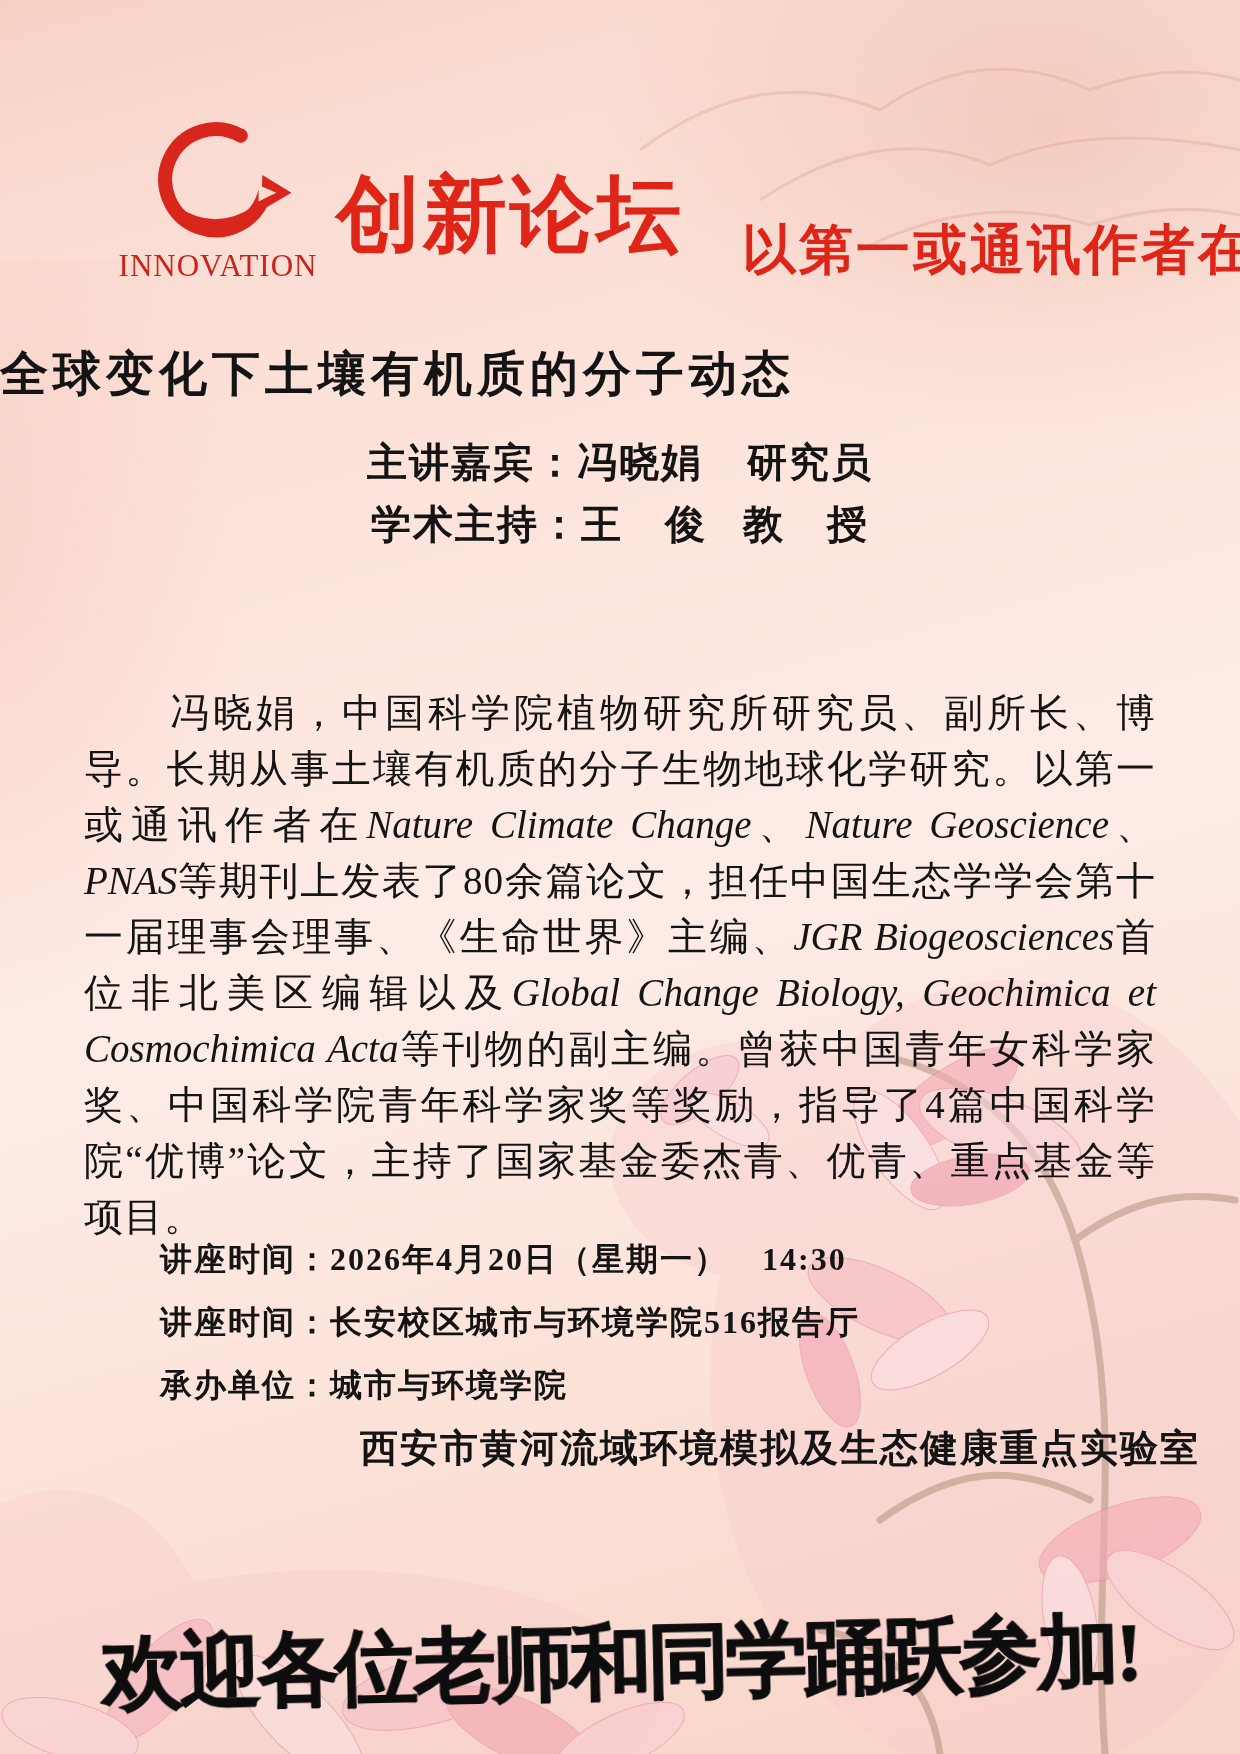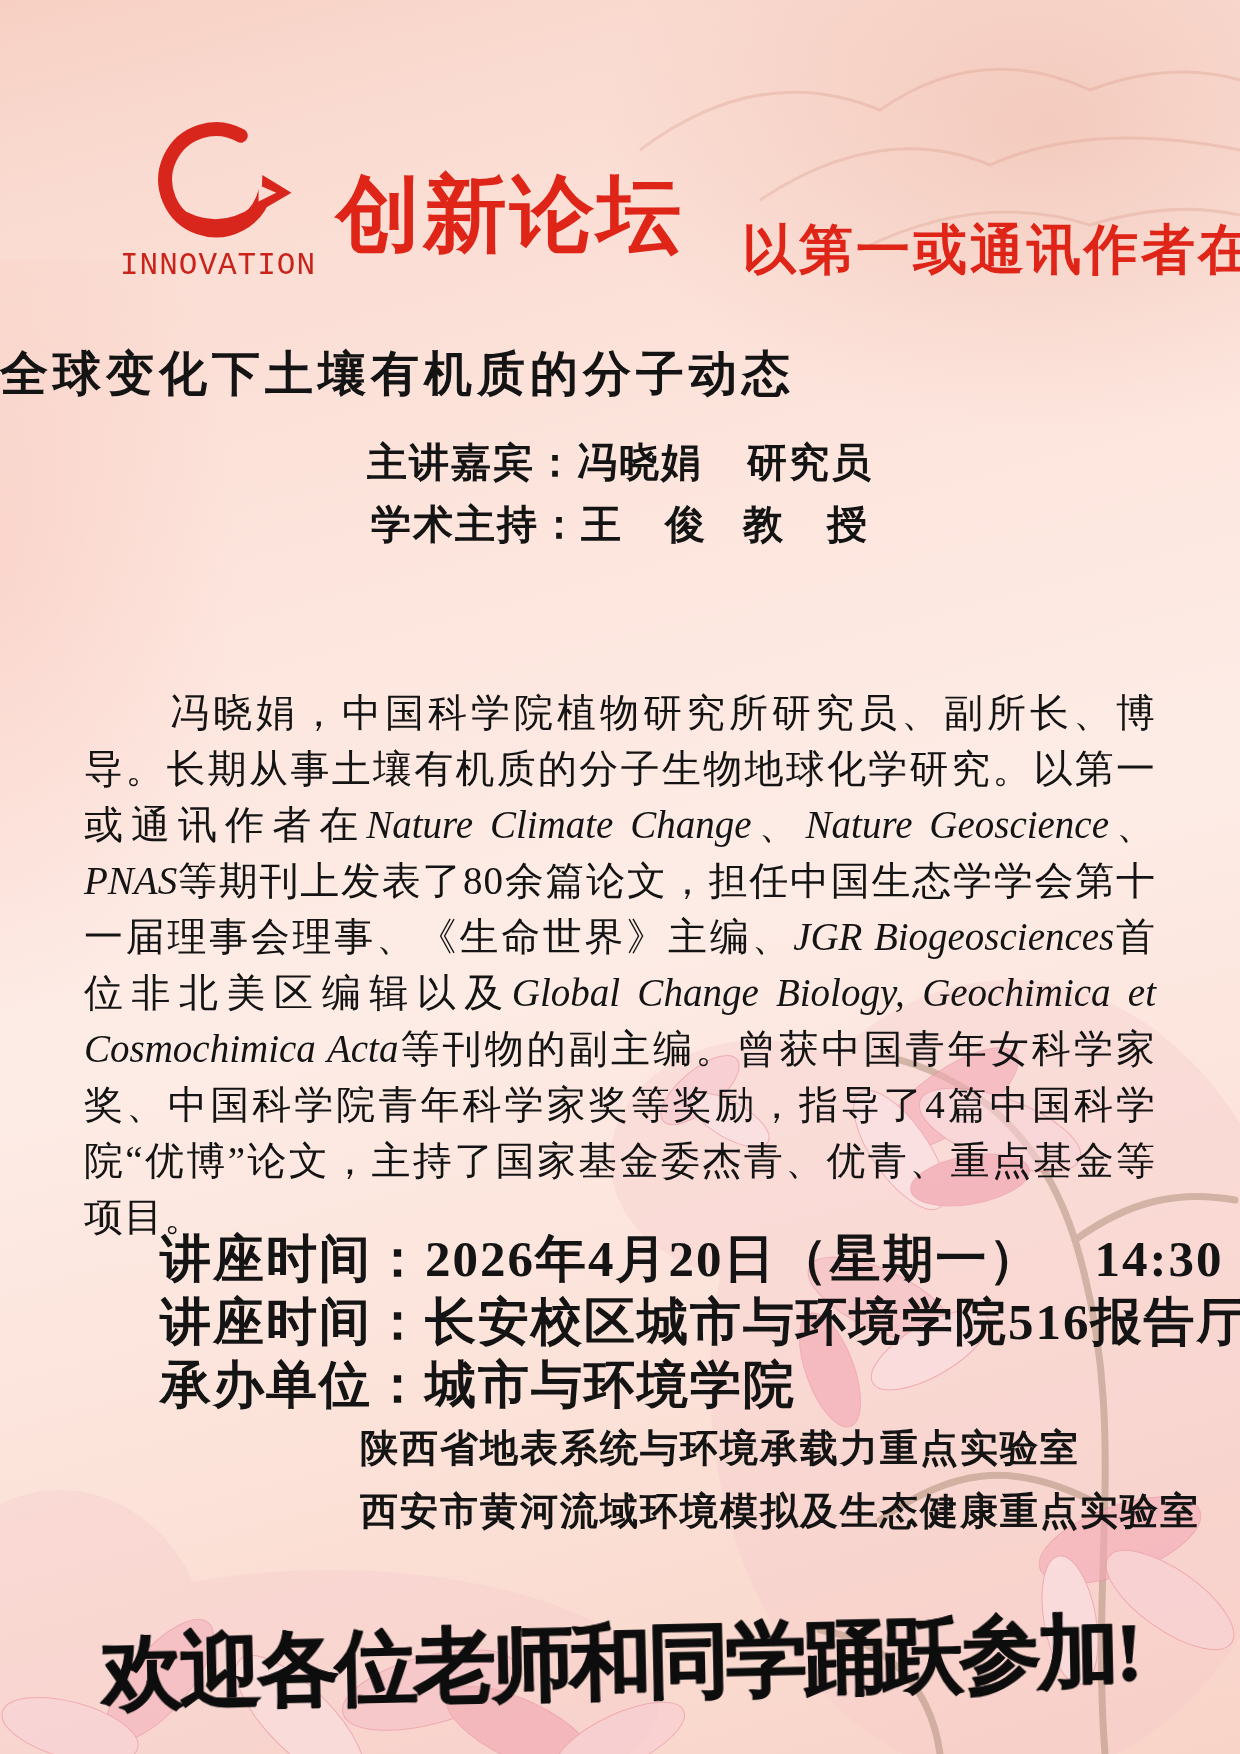--- a/index.html
+++ b/index.html
@@ -11,21 +11,21 @@
   .haze{position:absolute;pointer-events:none;}
   .haze-tr{right:0;top:0;width:680px;height:460px;
     background:radial-gradient(ellipse at 72% 28%,rgba(226,156,136,.30),rgba(226,156,136,0) 65%);}
   .haze-left{left:-120px;top:260px;width:360px;height:760px;
     background:radial-gradient(ellipse at 30% 40%,rgba(244,178,168,.28),rgba(244,178,168,0) 70%);}
   .decor{position:absolute;left:0;top:0;width:1240px;height:1754px;pointer-events:none;}
 
   .logo-wrap{position:absolute;left:104px;top:104px;width:228px;text-align:center;}
   .logo-svg{display:block;width:152px;height:152px;margin:0 auto;}
   .logo-word{margin-top:-8px;font-size:31px;letter-spacing:1px;color:#c9241b;
-    font-family:Liberation Mono, monospace;font-weight:500;white-space:nowrap;}
+    font-family:Liberation Serif, serif;font-weight:500;white-space:nowrap;}
 
   .forum-title{position:absolute;left:336px;top:158px;font-size:84px;font-weight:bold;
     color:#df2418;font-family:"Liberation Sans","DejaVu Sans",sans-serif;
     letter-spacing:3px;white-space:nowrap;}
   .lecture-no{position:absolute;left:742px;top:214px;font-size:54px;font-weight:bold;
     color:#df2418;letter-spacing:3px;white-space:nowrap;}
 
   .main-title{position:absolute;left:0;right:0;top:342px;text-align:left;
     font-size:48px;font-weight:bold;letter-spacing:5px;white-space:nowrap;}
 
@@ -33,21 +33,21 @@
   .speakers-inner{display:inline-block;text-align:center;}
   .speaker-line{font-size:40px;font-weight:bold;line-height:62px;letter-spacing:2px;white-space:nowrap;}
   .speaker-name-gap{margin-right:1.1em;}
   .host-name-gap{margin-right:0.9em;}
 
   .bio{position:absolute;left:84px;width:1072px;top:646px;font-size:39px;line-height:56px;
     text-align:justify;letter-spacing:1px;}
   .jn{font-style:italic;font-family:"Liberation Serif","DejaVu Serif",serif;letter-spacing:0;}
 
   .details{position:absolute;left:160px;top:1228px;width:1040px;}
-  .detail-line{font-size:51px;font-weight:600;line-height:63px;letter-spacing:2px;white-space:nowrap;}
+  .detail-line{font-size:32px;font-weight:600;line-height:63px;letter-spacing:2px;white-space:nowrap;}
   .detail-line.indent{padding-left:200px;font-size:38px;}
 
   .welcome{position:absolute;left:0;right:0;top:1608px;text-align:center;
     font-size:82px;font-weight:900;color:#0d0d0d;letter-spacing:-4px;white-space:nowrap;
     transform:rotate(-1.2deg);
     text-shadow:1px 0 0 #0d0d0d,0 1px 0 #0d0d0d;}
 </style>
 </head>
 <body>
 
@@ -122,19 +122,18 @@
       </div>
     </div>
   </div>
 
   <p class="bio"><span>　　冯晓娟，中国科学院植物研究所研究员、副所长、博导。长期从事土壤有机质的分子生物地球化学研究。以第一或通讯作者在</span><span class="jn">Nature Climate Change</span><span>、</span><span class="jn">Nature Geoscience</span><span>、</span><span class="jn">PNAS</span><span>等期刊上发表了80余篇论文，担任中国生态学学会第十一届理事会理事、《生命世界》主编、</span><span class="jn">JGR Biogeosciences</span><span>首位非北美区编辑以及</span><span class="jn">Global Change Biology, Geochimica et Cosmochimica Acta</span><span>等刊物的副主编。曾获中国青年女科学家奖、中国科学院青年科学家奖等奖励，指导了4篇中国科学院“优博”论文，主持了国家基金委杰青、优青、重点基金等项目。</span></p>
 
   <div class="details">
     <div class="detail-line">讲座时间：2026年4月20日（星期一）　14:30</div>
     <div class="detail-line">讲座时间：长安校区城市与环境学院516报告厅</div>
     <div class="detail-line">承办单位：城市与环境学院</div>
-    <div class="detail-line indent">陕西省地表系统与环境承载力重点实验室</div>
     <div class="detail-line indent">西安市黄河流域环境模拟及生态健康重点实验室</div>
   </div>
 
   <div class="welcome">欢迎各位老师和同学踊跃参加!</div>
 
 </div>
 
 </body></html>

